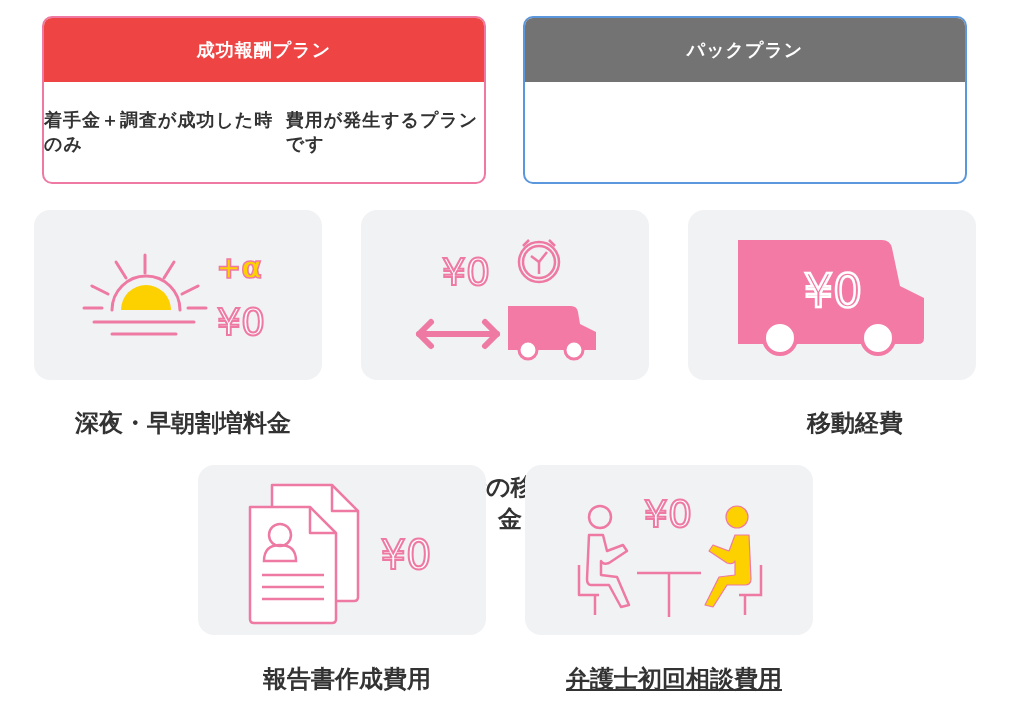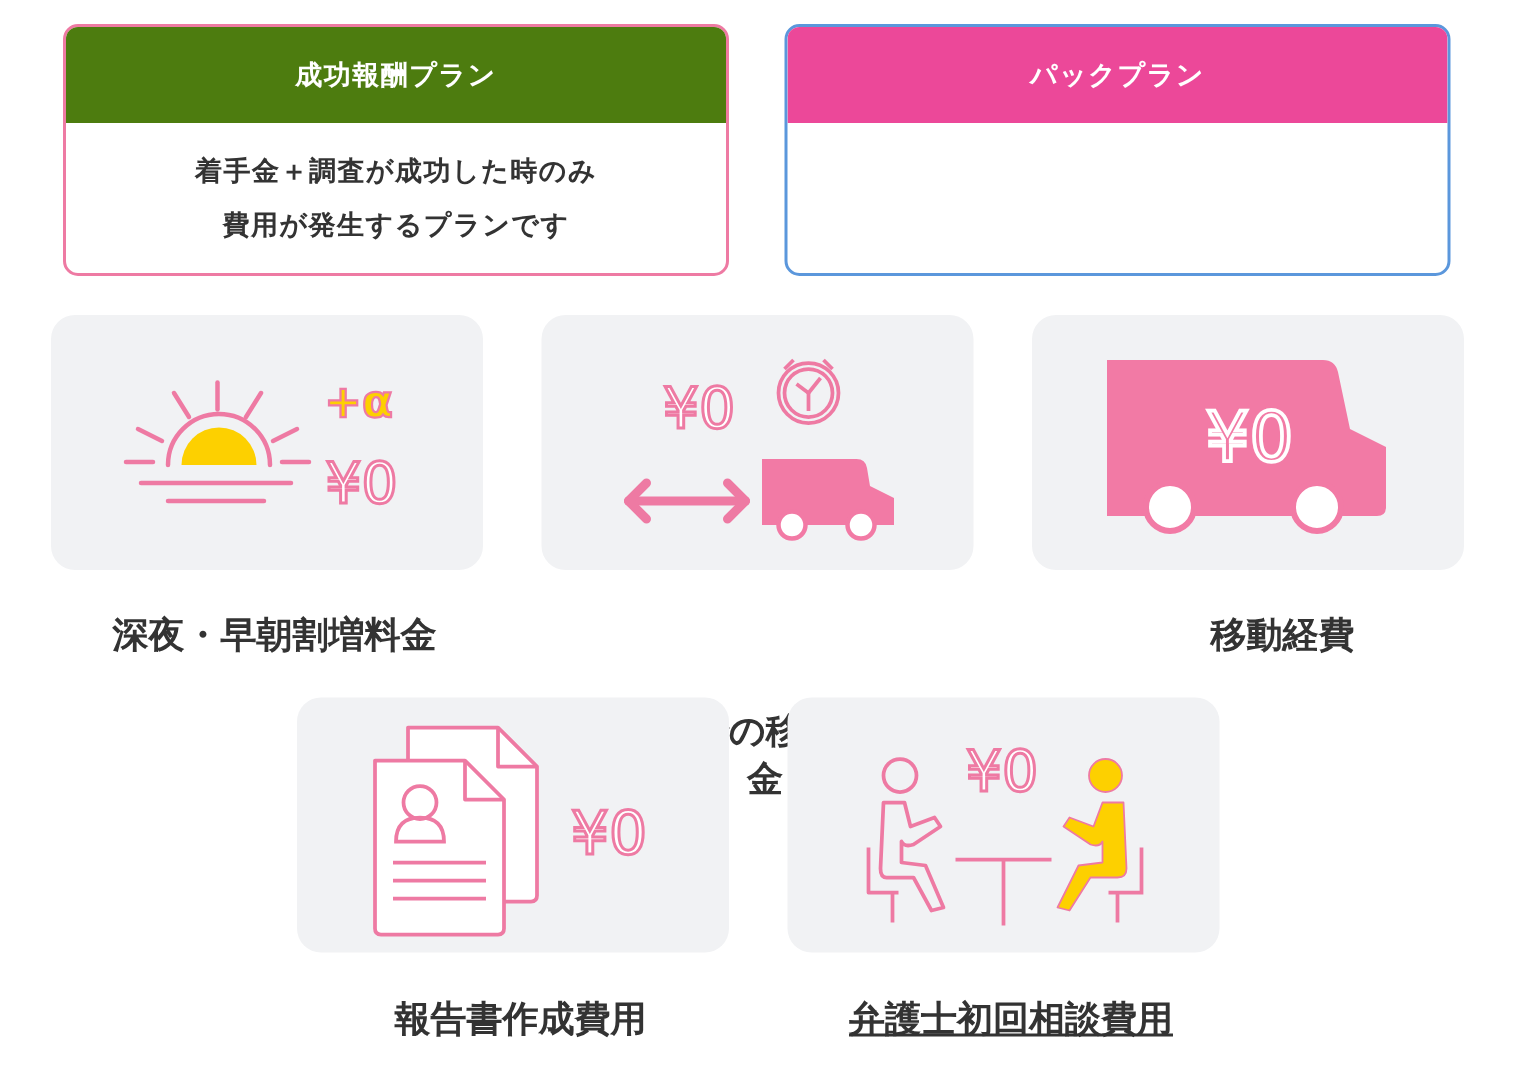--- a/index.html
+++ b/index.html
@@ -3,23 +3,23 @@
 <meta charset="utf-8">
 <style>
   * { box-sizing: border-box; margin: 0; padding: 0; }
   html, body { width: 1011px; height: 715px; background: #ffffff; overflow: hidden; }
   body { position: relative; font-family: "DejaVu Sans", "Liberation Sans", sans-serif; color: #333333; }
 
   .plan-card { position: absolute; top: 16px; height: 168px; border-radius: 10px; border: 2px solid; overflow: hidden; background: #fff; }
   .plan-card.pink { left: 42px; width: 444px; border-color: #ee7aa3; }
   .plan-card.blue { left: 523px; width: 444px; border-color: #5b97dc; }
   .plan-head { height: 64px; display: flex; align-items: center; justify-content: center; color: #fff; font-weight: bold; font-size: 18px; letter-spacing: 1px; }
-  .pink .plan-head { background: #4d7c0f; }
-  .blue .plan-head { background: #ec4899; }
-  .plan-body { height: 100px; display: flex; flex-direction: column; align-items: center; justify-content: center; gap: 12px; font-weight: bold; font-size: 18px; color: #333; letter-spacing: 1px; }
+  .pink .plan-head { background: #ef4444; }
+  .blue .plan-head { background: #737373; }
+  .plan-body { height: 100px; display: flex; flex-direction: row; align-items: center; justify-content: center; gap: 12px; font-weight: bold; font-size: 18px; color: #333; letter-spacing: 1px; }
 
   .tile { position: absolute; width: 288px; height: 170px; background: #f1f2f4; border-radius: 16px; }
   .tile svg { position: absolute; left: 0; top: 0; width: 288px; height: 170px; }
   .caption { position: absolute; width: 340px; text-align: center; font-weight: bold; font-size: 24px; color: #333; }
 </style>
 </head>
 <body>
 
 <div class="plan-card pink">
   <div class="plan-head">成功報酬プラン</div>

